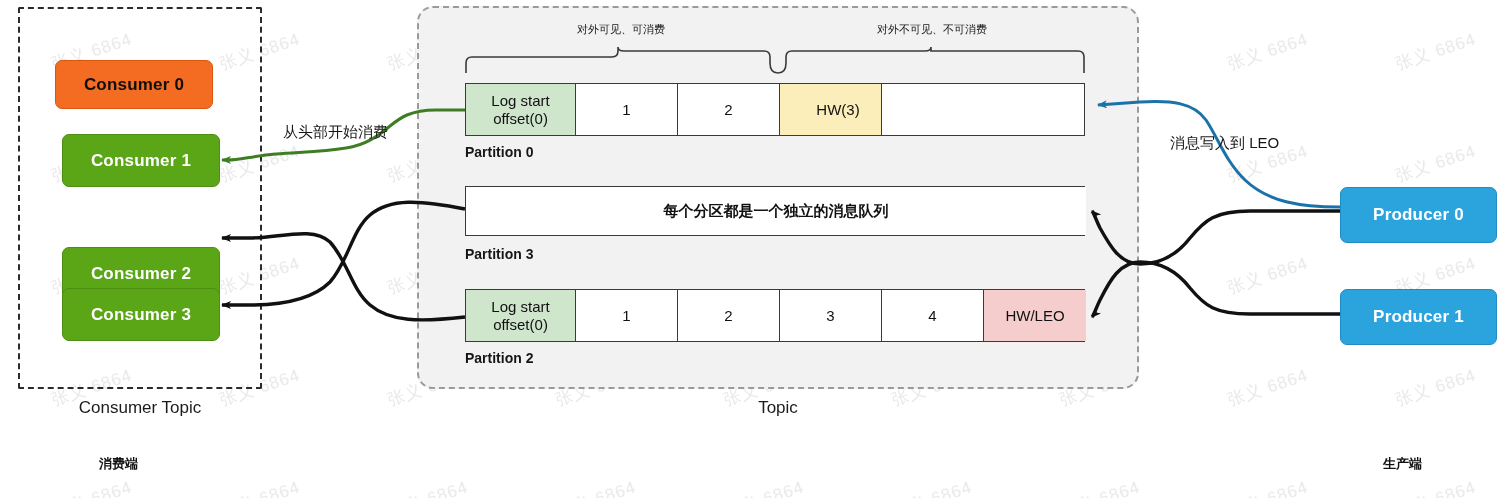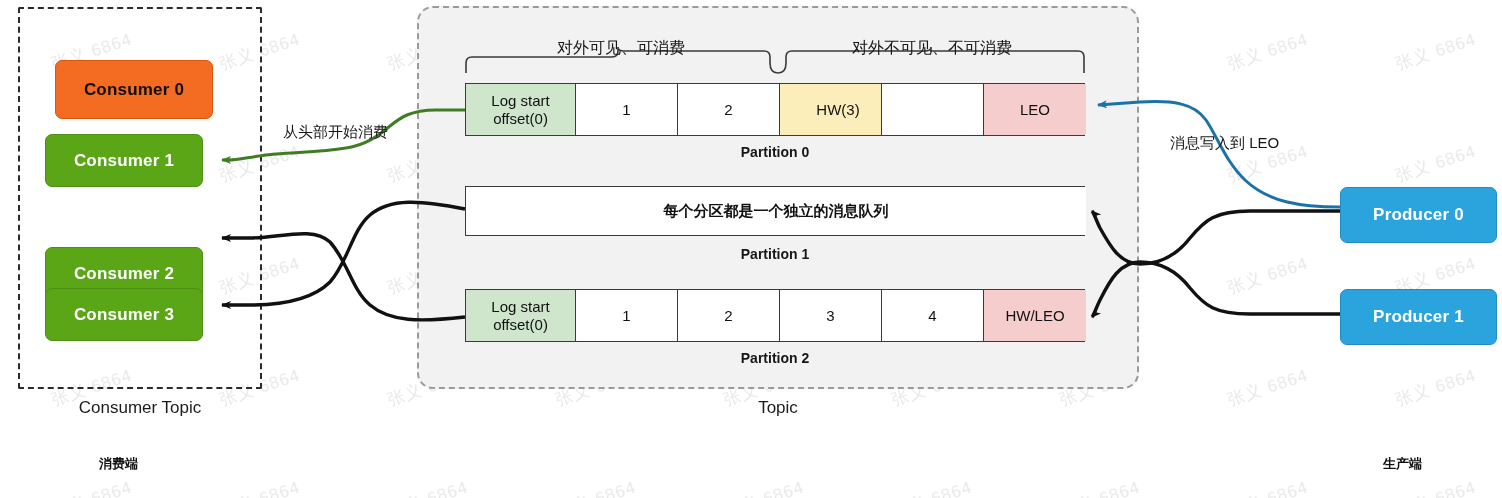--- a/index.html
+++ b/index.html
@@ -56,25 +56,25 @@
     border-radius: 7px;
     display: flex;
     align-items: center;
     justify-content: center;
     font-size: 17px;
     font-weight: bold;
     letter-spacing: .2px;
     z-index: 6;
   }
   .consumer-0 {
-    left: 55px; top: 60px; width: 158px; height: 59px;
+    left: 55px; top: 60px; width: 158px; height: 49px;
     background: #f36c21; border: 1px solid #d8560f; color: #0e0e0e;
   }
   .consumer-green {
-    left: 45px; width: 158px; height: 53px;
+    left: 62px; width: 158px; height: 53px;
     background: #5aa617; border: 1px solid #4d8f13; color: #ffffff;
   }
   .consumer-1 { top: 134px; }
   .consumer-2 { top: 211px; margin-top: 36px; }
   .consumer-3 { top: 288px; }
 
   
   .producer {
     left: 1340px; width: 157px; height: 56px;
     background: #2ba3dd; border: 1px solid #1f8cc4; color: #ffffff;
@@ -128,39 +128,38 @@
   .cell.pink   { background: #f6cdcd; }
   .cell.plain  { background: #ffffff; }
 
   #partition0 { left: 465px; top: 83px; width: 620px; height: 53px; }
   #partition1 { left: 465px; top: 186px; width: 620px; height: 50px; }
   #partition2 { left: 465px; top: 289px; width: 620px; height: 53px; }
 
   .partition-caption {
     position: absolute;
     width: 620px; left: 465px;
-    text-align: center;
+    text-align: left;
     font-size: 14px;
     font-weight: bold;
     color: #161616;
     z-index: 5;
   }
   #cap-p0 { top: 144px; }
   #cap-p1 { top: 246px; }
   #cap-p2 { top: 350px; }
 
   
   .brace-label {
     position: absolute;
-    font-size: 16px;
+    font-size: 11px;
     color: #161616;
     text-align: center;
     white-space: nowrap;
     z-index: 5;
-    margin-top: 16px;
   }
   #brace-label-left  { left: 464px; top: 22px; width: 314px; }
   #brace-label-right { left: 778px; top: 22px; width: 308px; }
 
   
   .annot {
     position: absolute;
     font-size: 15px;
     color: #161616;
     white-space: nowrap;
@@ -290,28 +289,27 @@
 
   <div class="brace-label" id="brace-label-left">对外可见、可消费</div>
   <div class="brace-label" id="brace-label-right">对外不可见、不可消费</div>
 
   <div class="partition-strip" id="partition0">
       <div class="cell green" style="width: 110px; flex: 0 0 110px;">Log start offset(0)</div>
       <div class="cell plain" style="width: 102px; flex: 0 0 102px;">1</div>
       <div class="cell plain" style="width: 102px; flex: 0 0 102px;">2</div>
       <div class="cell yellow" style="width: 102px; flex: 0 0 102px; padding-left: 16px;">HW(3)</div>
       <div class="cell plain" style="width: 102px; flex: 0 0 102px;"></div>
-      <div class="cell pink" style="width: 102px; flex: 0 0 102px;">LEO</div>
     </div>
   <div class="partition-caption" id="cap-p0">Partition 0</div>
 
   <div class="partition-strip" id="partition1">
       <div class="cell plain" style="width: 620px; flex: 0 0 620px; font-weight: bold;">每个分区都是一个独立的消息队列</div>
     </div>
-  <div class="partition-caption" id="cap-p1">Partition 1</div>
+  <div class="partition-caption" id="cap-p1">Partition 3</div>
 
   <div class="partition-strip" id="partition2">
       <div class="cell green" style="width: 110px; flex: 0 0 110px;">Log start offset(0)</div>
       <div class="cell plain" style="width: 102px; flex: 0 0 102px;">1</div>
       <div class="cell plain" style="width: 102px; flex: 0 0 102px;">2</div>
       <div class="cell plain" style="width: 102px; flex: 0 0 102px;">3</div>
       <div class="cell plain" style="width: 102px; flex: 0 0 102px;">4</div>
       <div class="cell pink" style="width: 102px; flex: 0 0 102px;">HW/LEO</div>
     </div>
   <div class="partition-caption" id="cap-p2">Partition 2</div>

